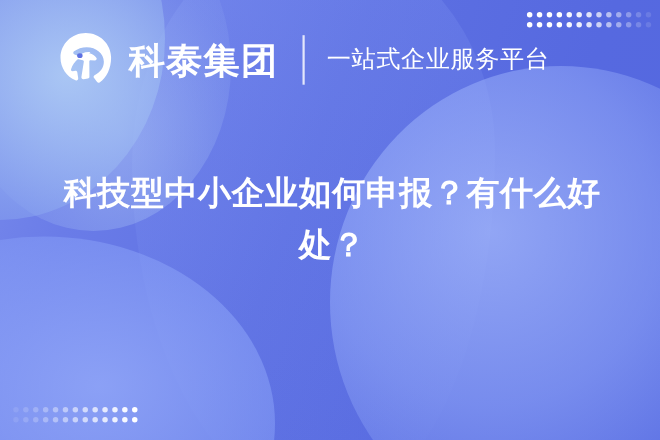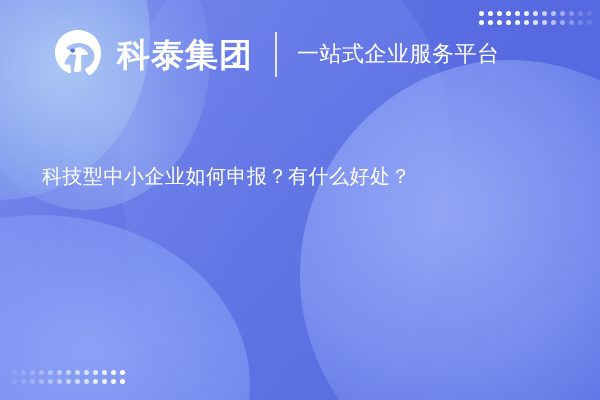--- a/index.html
+++ b/index.html
@@ -7,20 +7,21 @@
     padding: 0;
     background: #ffffff;
   }
   #banner {
     position: relative;
     width: 600px;
     height: 400px;
     overflow: hidden;
     font-family: "Liberation Sans", "DejaVu Sans", sans-serif;
     background: linear-gradient(110deg, #7a8cec 0%, #6a7ce8 18%, #5d70e2 45%, #5669e0 75%, #5468e0 100%);
+    text-align: center;
   }
 
   
   .bg-layer {
     position: absolute;
     inset: 0;
     overflow: hidden;
     pointer-events: none;
   }
   .blob {
@@ -159,22 +160,22 @@
     top: 370px;
   }
 
   
   .headline {
     position: absolute;
     left: 42px;
     top: 152px;
     width: 520px;
     color: #ffffff;
-    font-size: 20px;
-    font-weight: normal;
+    font-size: 30px;
+    font-weight: bold;
     line-height: 48px;
     letter-spacing: 0.5px;
     z-index: 6;
   }
 </style>
 </head>
 <body>
 
 <div id="banner">
 

